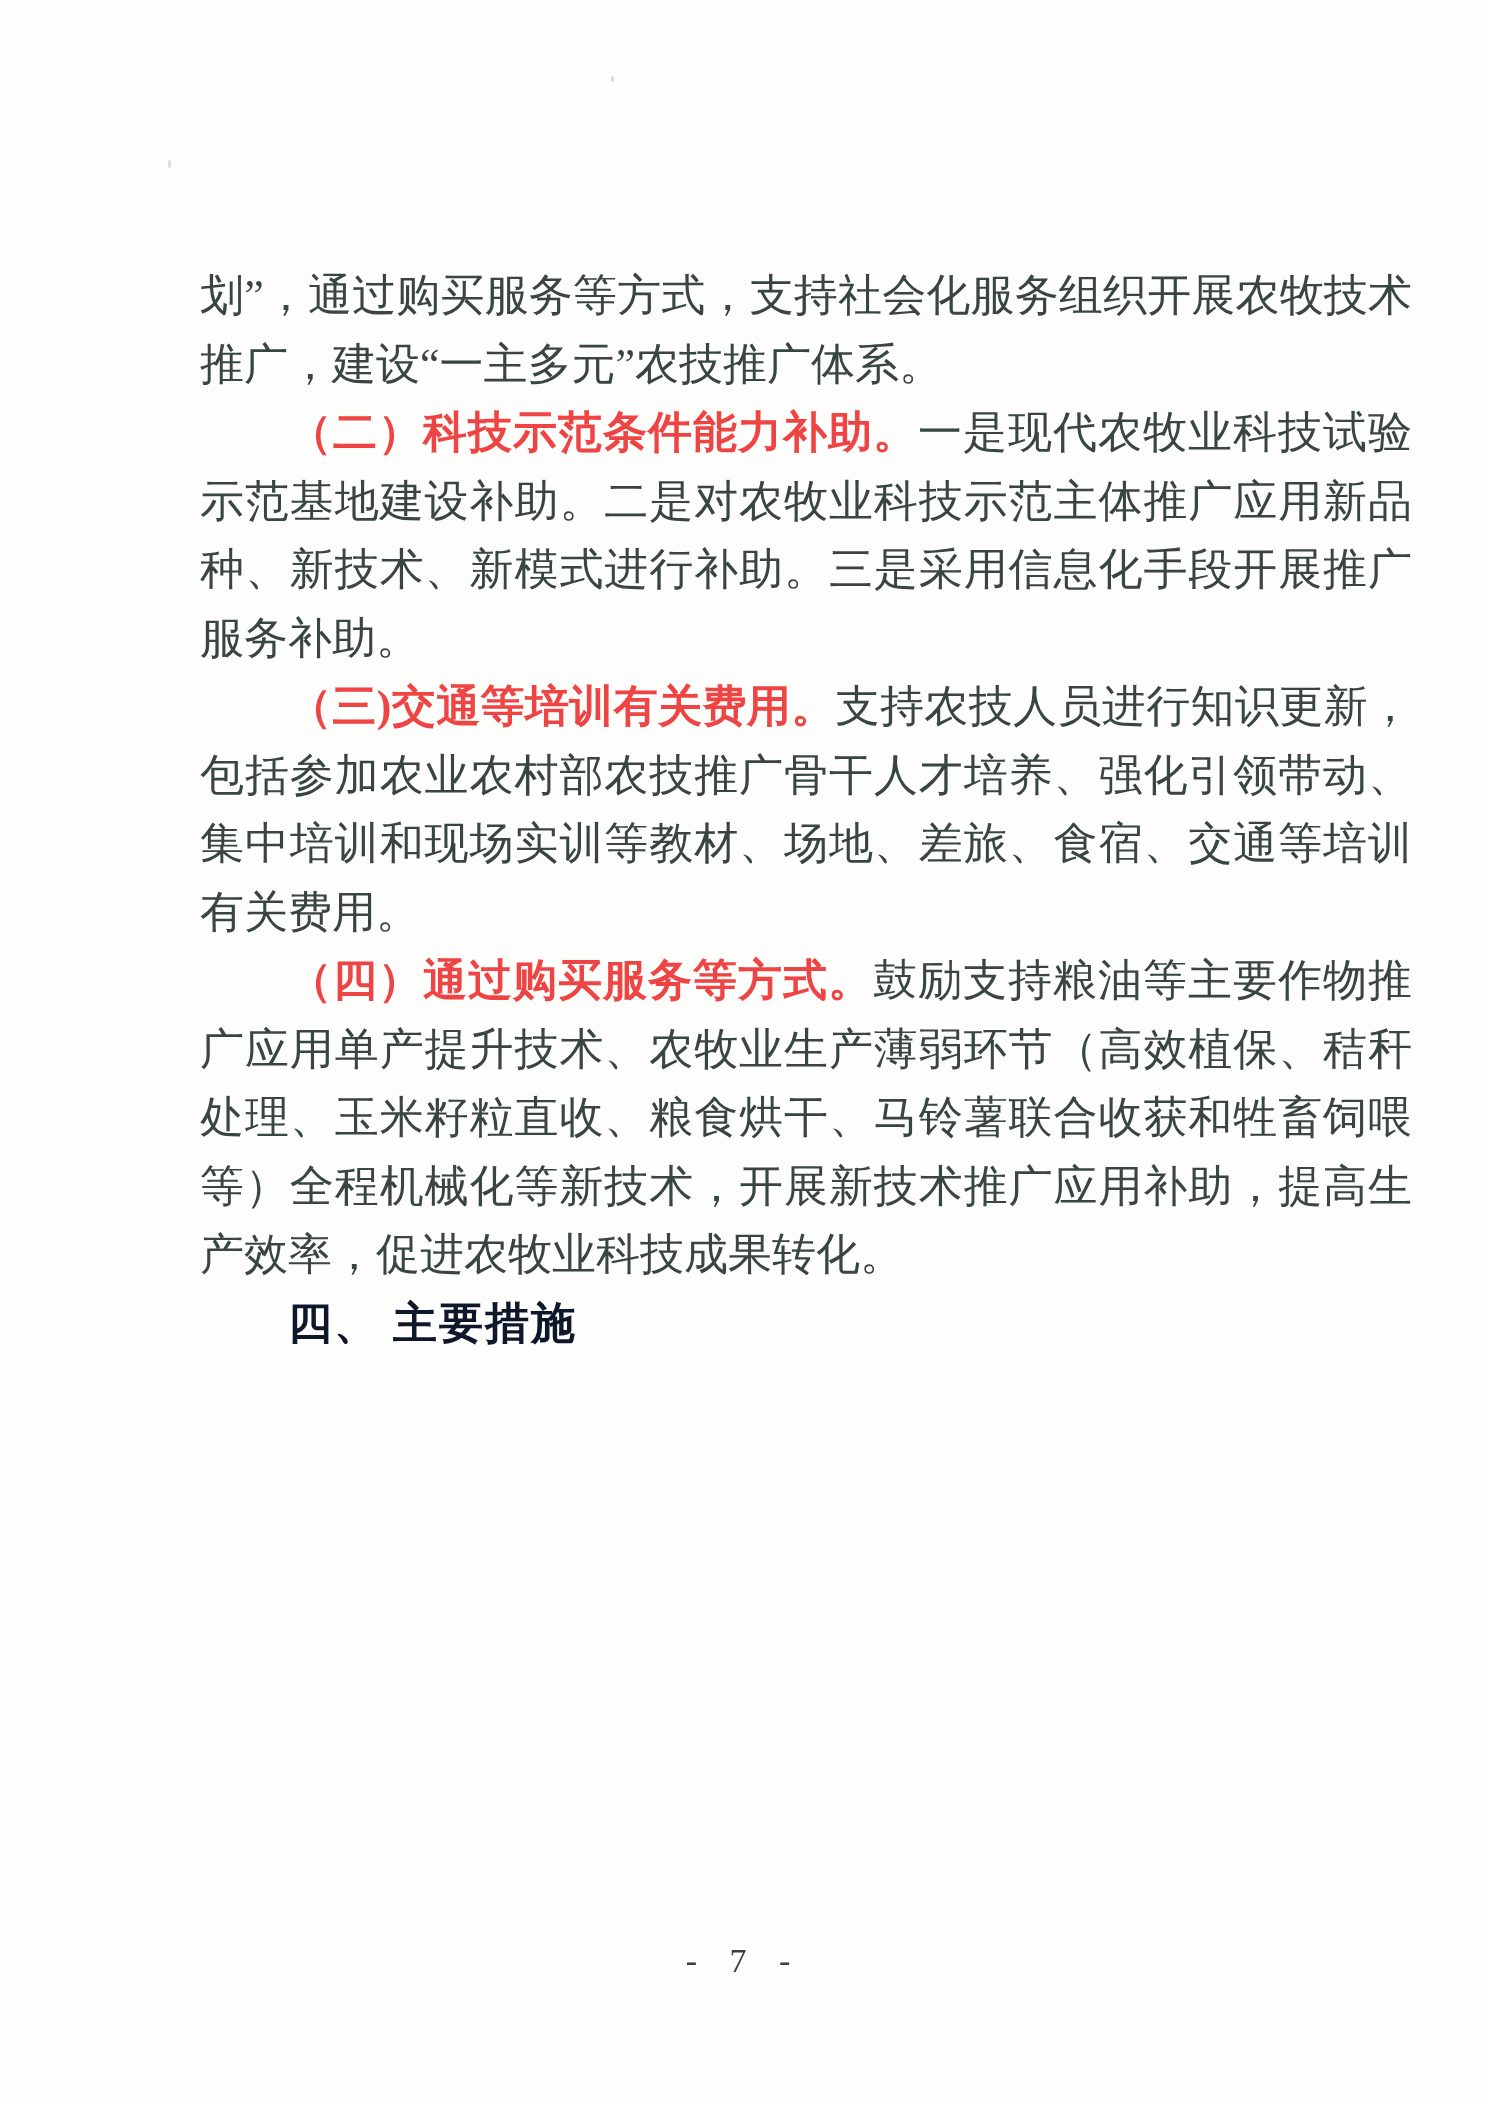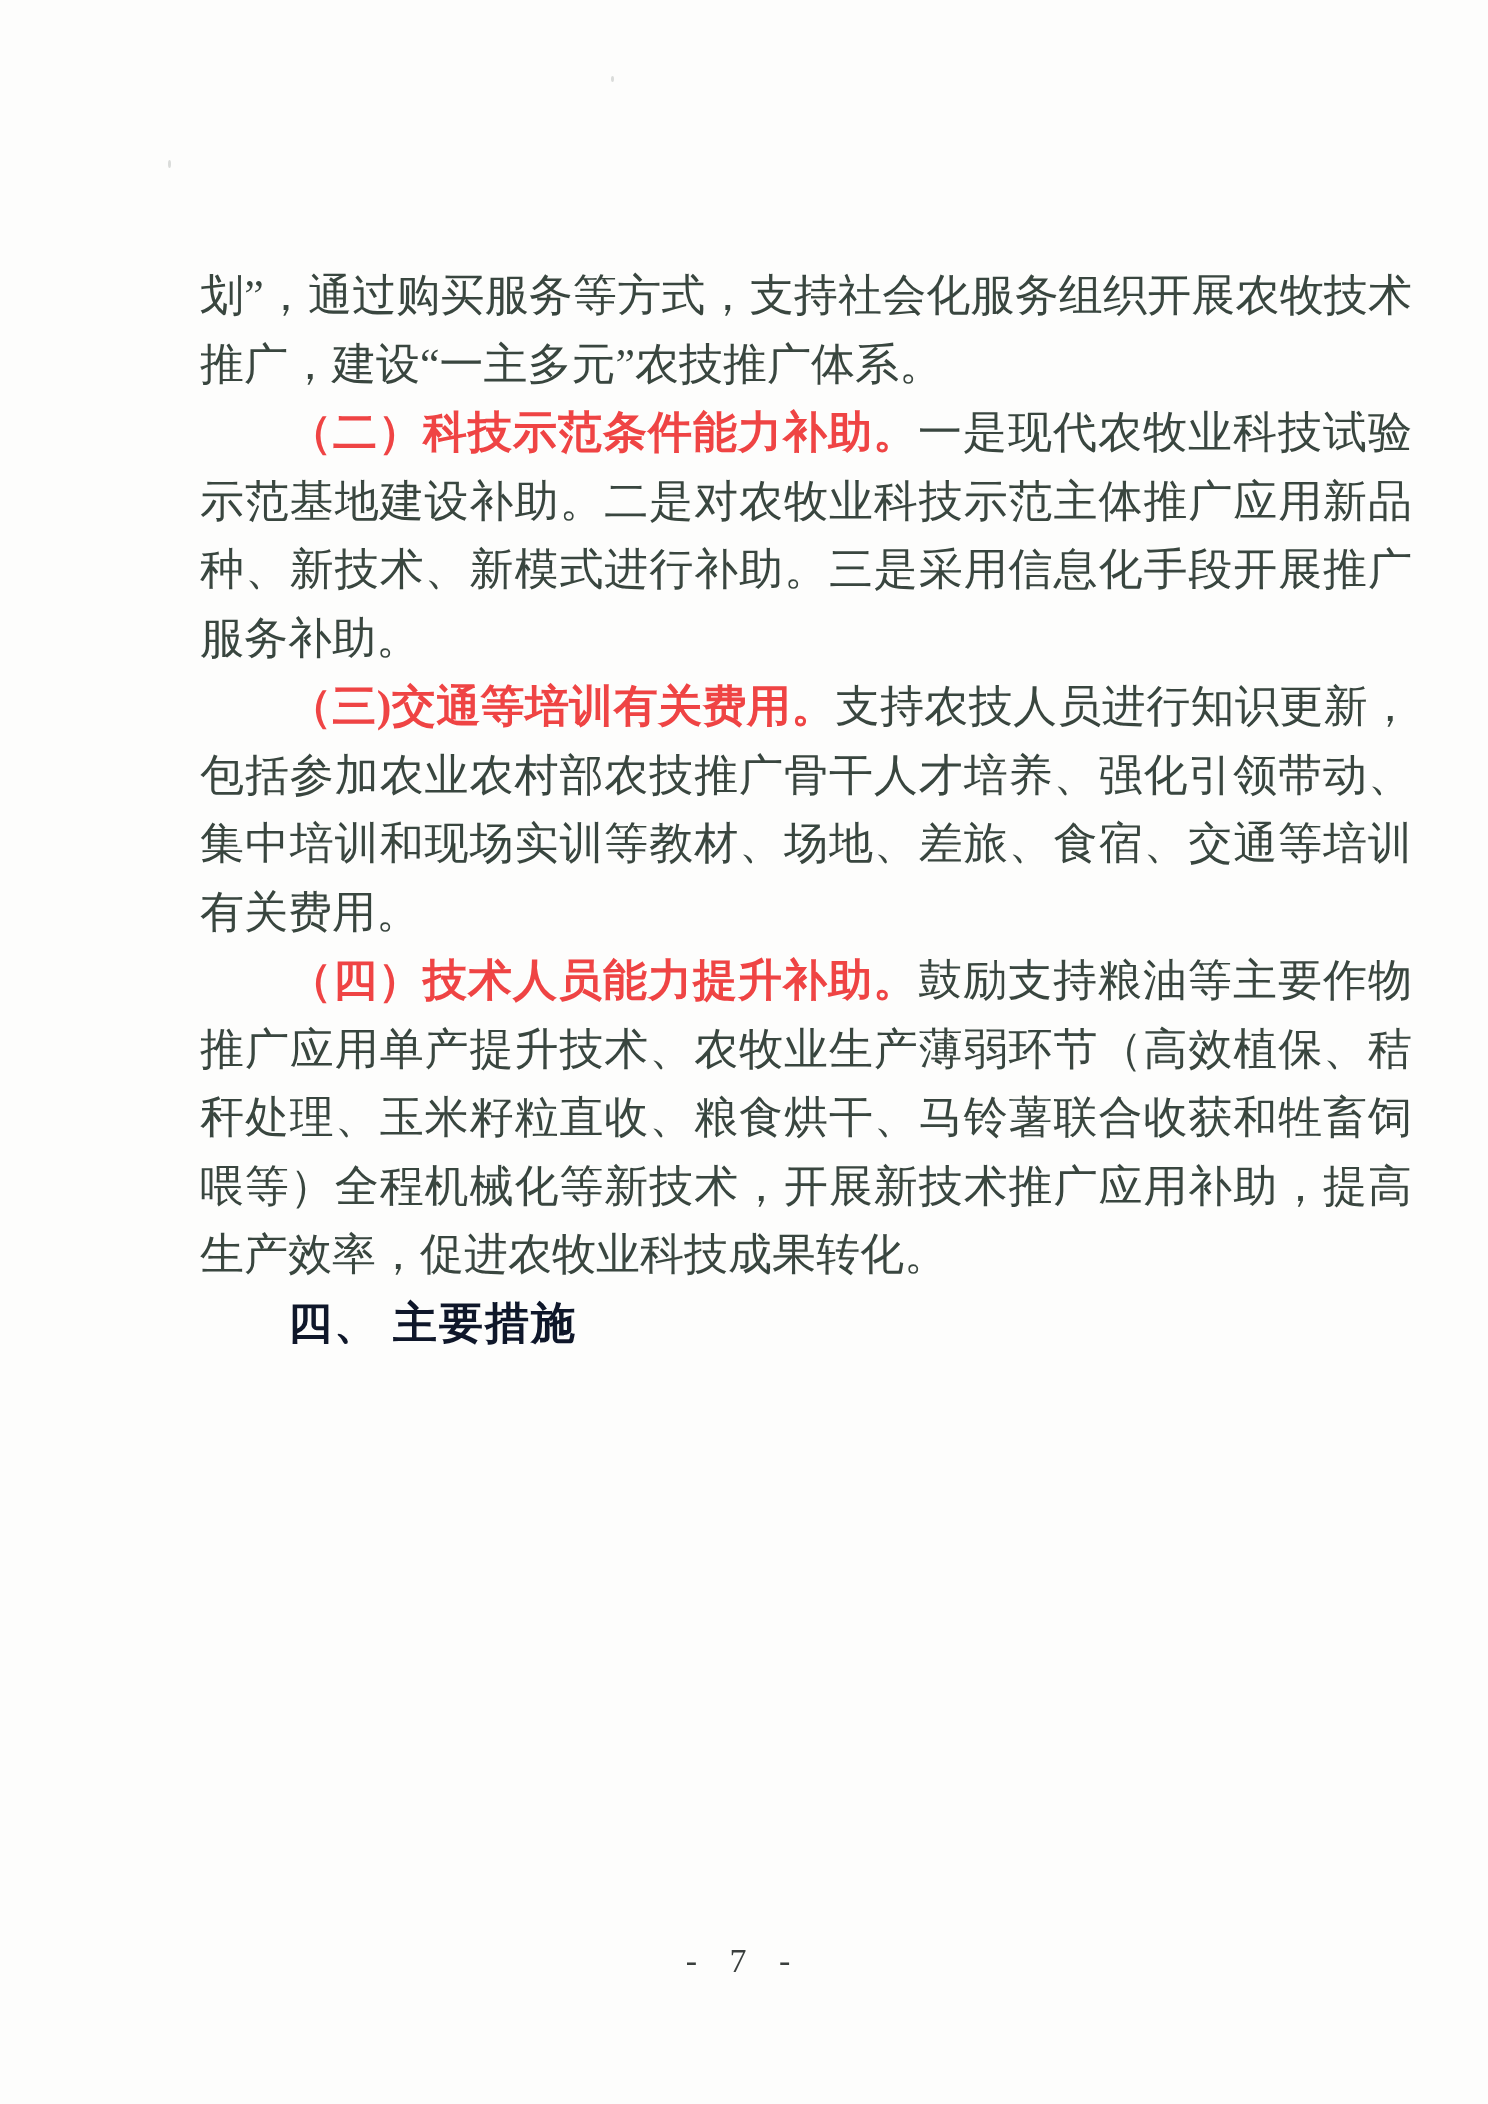--- a/index.html
+++ b/index.html
@@ -74,21 +74,21 @@
   <div class="speck s3"></div>
 
   <div class="text-block">
 
     <p class="para"><span>划”，通过购买服务等方式，支持社会化服务组织开展农牧技术推广，建设“一主多元”农技推广体系。</span></p>
 
     <p class="para indent"><span class="lead">（二）科技示范条件能力补助。</span><span>一是现代农牧业科技试验示范基地建设补助。二是对农牧业科技示范主体推广应用新品种、新技术、新模式进行补助。三是采用信息化手段开展推广服务补助。</span></p>
 
     <p class="para indent"><span class="lead">（三)交通等培训有关费用。</span><span>支持农技人员进行知识更新，包括参加农业农村部农技推广骨干人才培养、强化引领带动、集中培训和现场实训等教材、场地、差旅、食宿、交通等培训有关费用。</span></p>
 
-    <p class="para indent"><span class="lead">（四）技术人员能力提升补助。</span><span>鼓励支持粮油等主要作物推广应用单产提升技术、农牧业生产薄弱环节（高效植保、秸秆处理、玉米籽粒直收、粮食烘干、马铃薯联合收获和牲畜饲喂等）全程机械化等新技术，开展新技术推广应用补助，提高生产效率，促进农牧业科技成果转化。</span></p>
+    <p class="para indent"><span class="lead">（四）通过购买服务等方式。</span><span>鼓励支持粮油等主要作物推广应用单产提升技术、农牧业生产薄弱环节（高效植保、秸秆处理、玉米籽粒直收、粮食烘干、马铃薯联合收获和牲畜饲喂等）全程机械化等新技术，开展新技术推广应用补助，提高生产效率，促进农牧业科技成果转化。</span></p>
 
     <p class="heading"><span>四、 主要措施</span></p>
 
 
   </div>
 
   <div class="page-number">- 7 -</div>
 
 </div>
 

